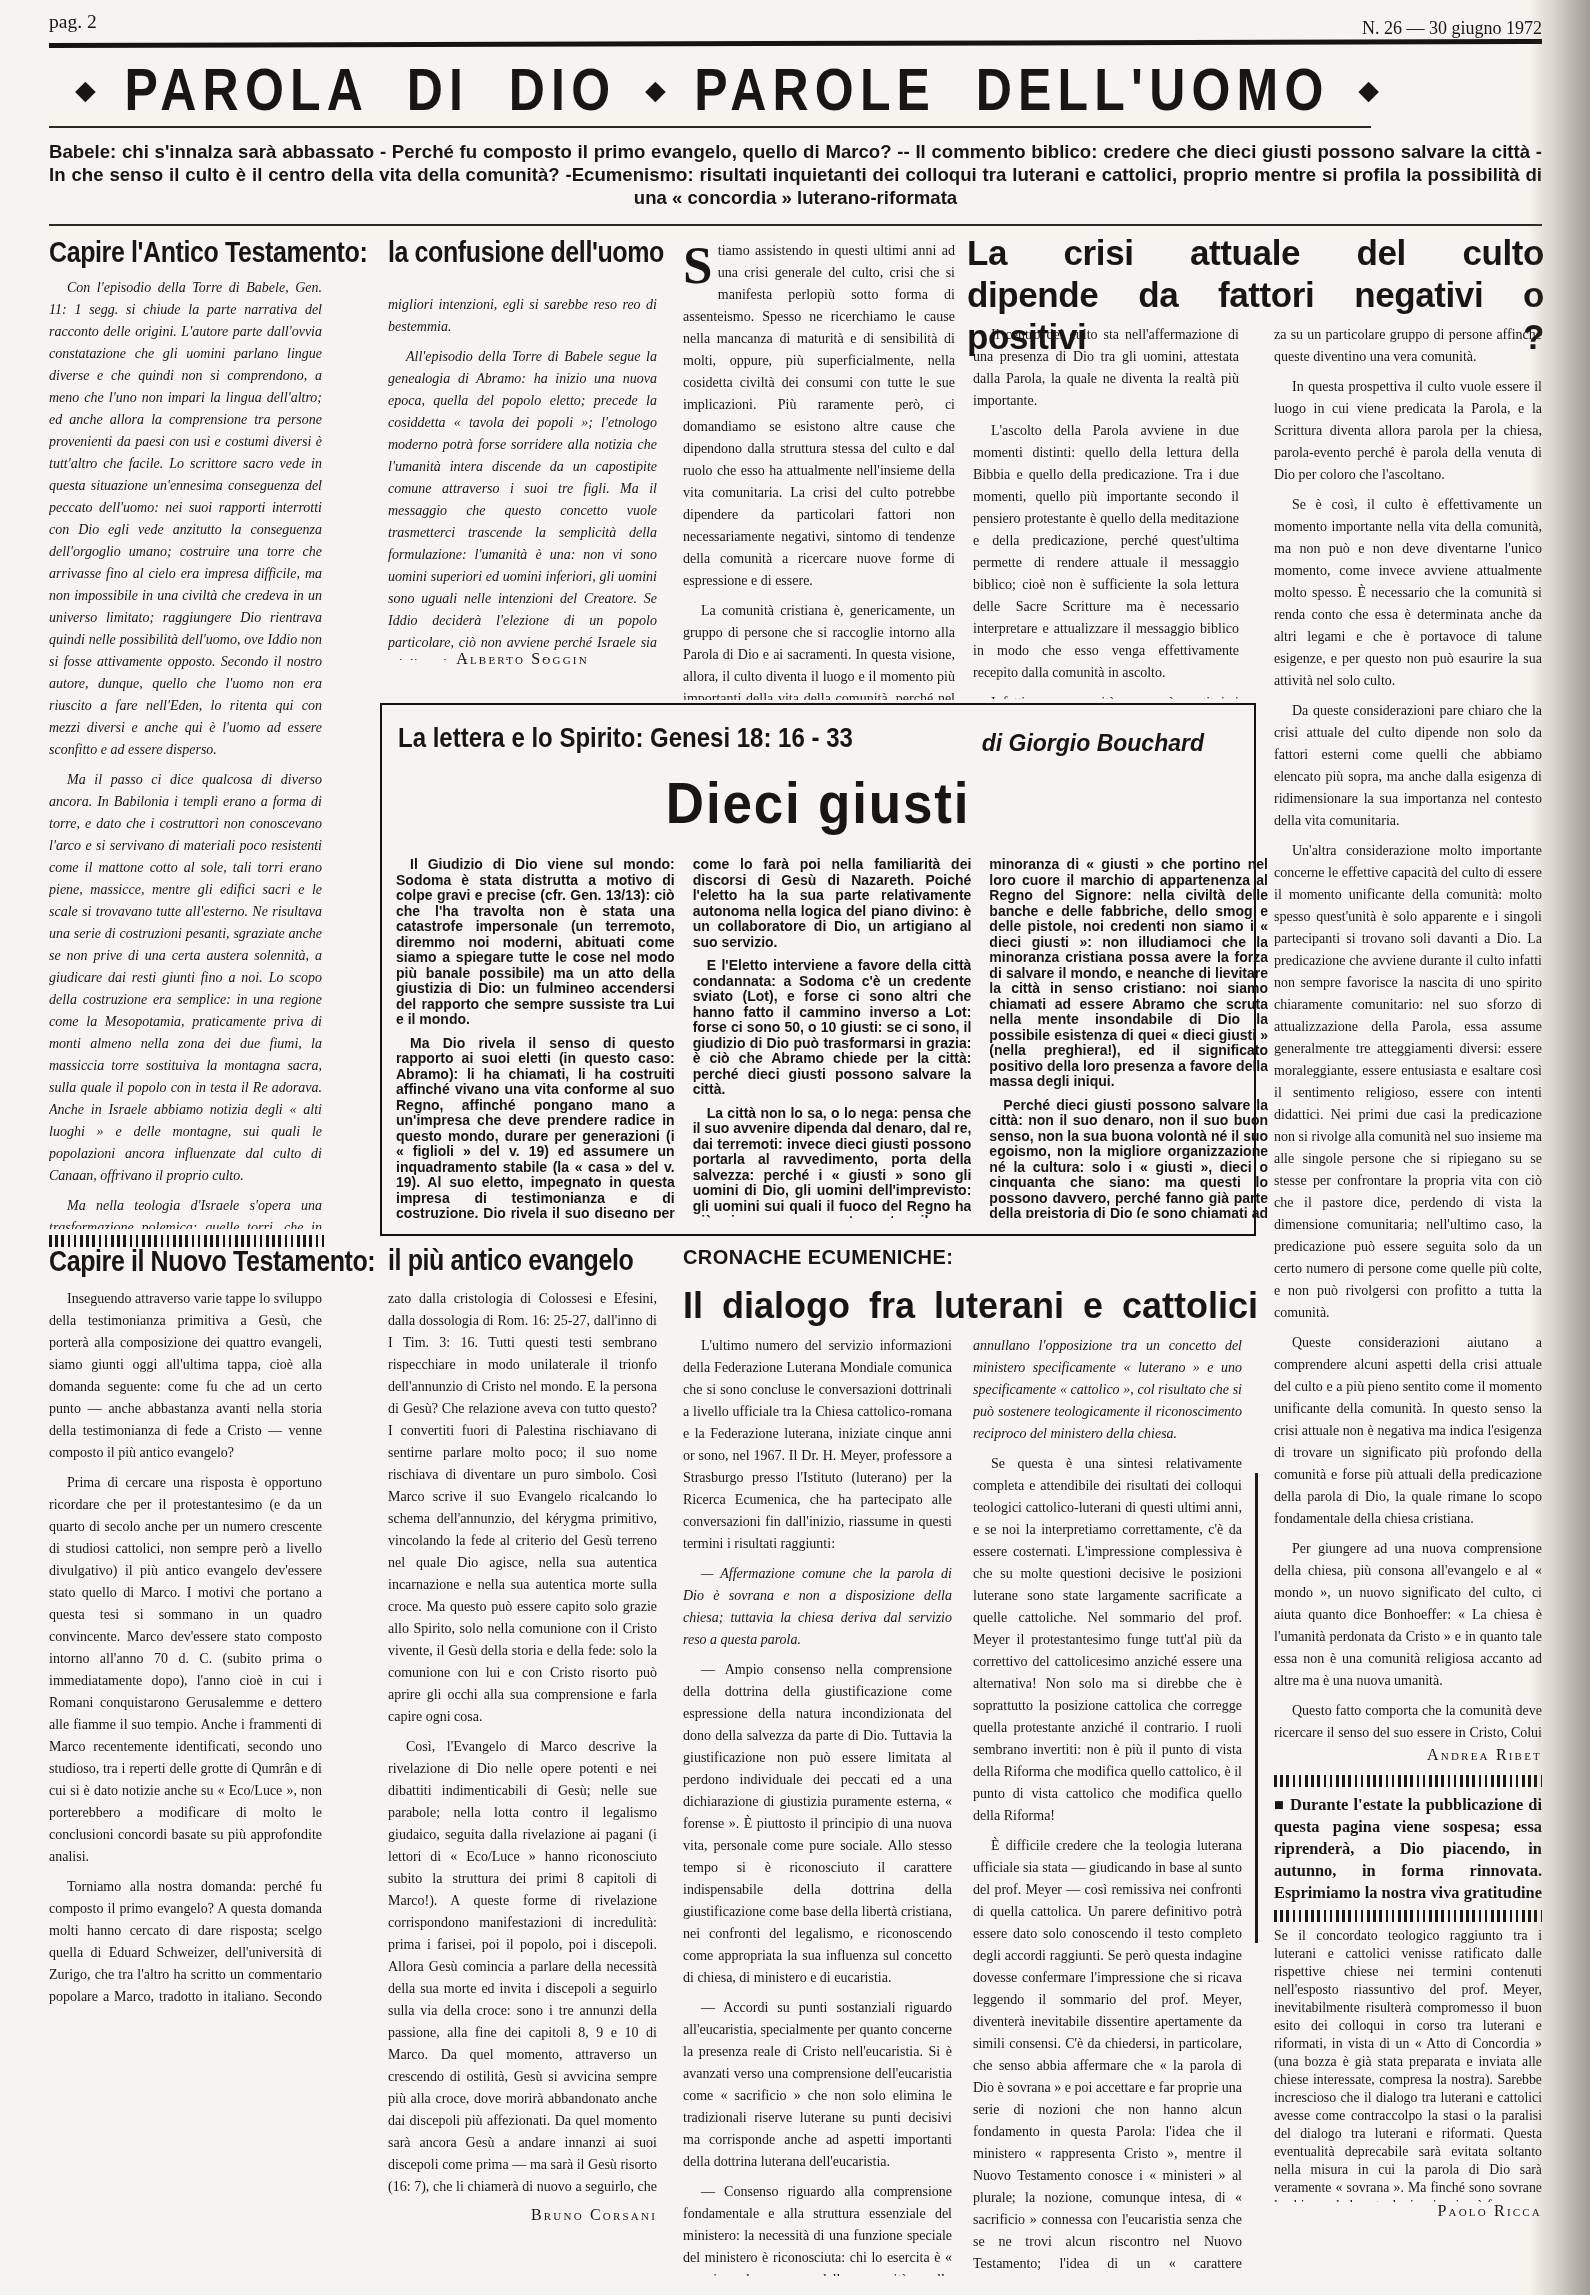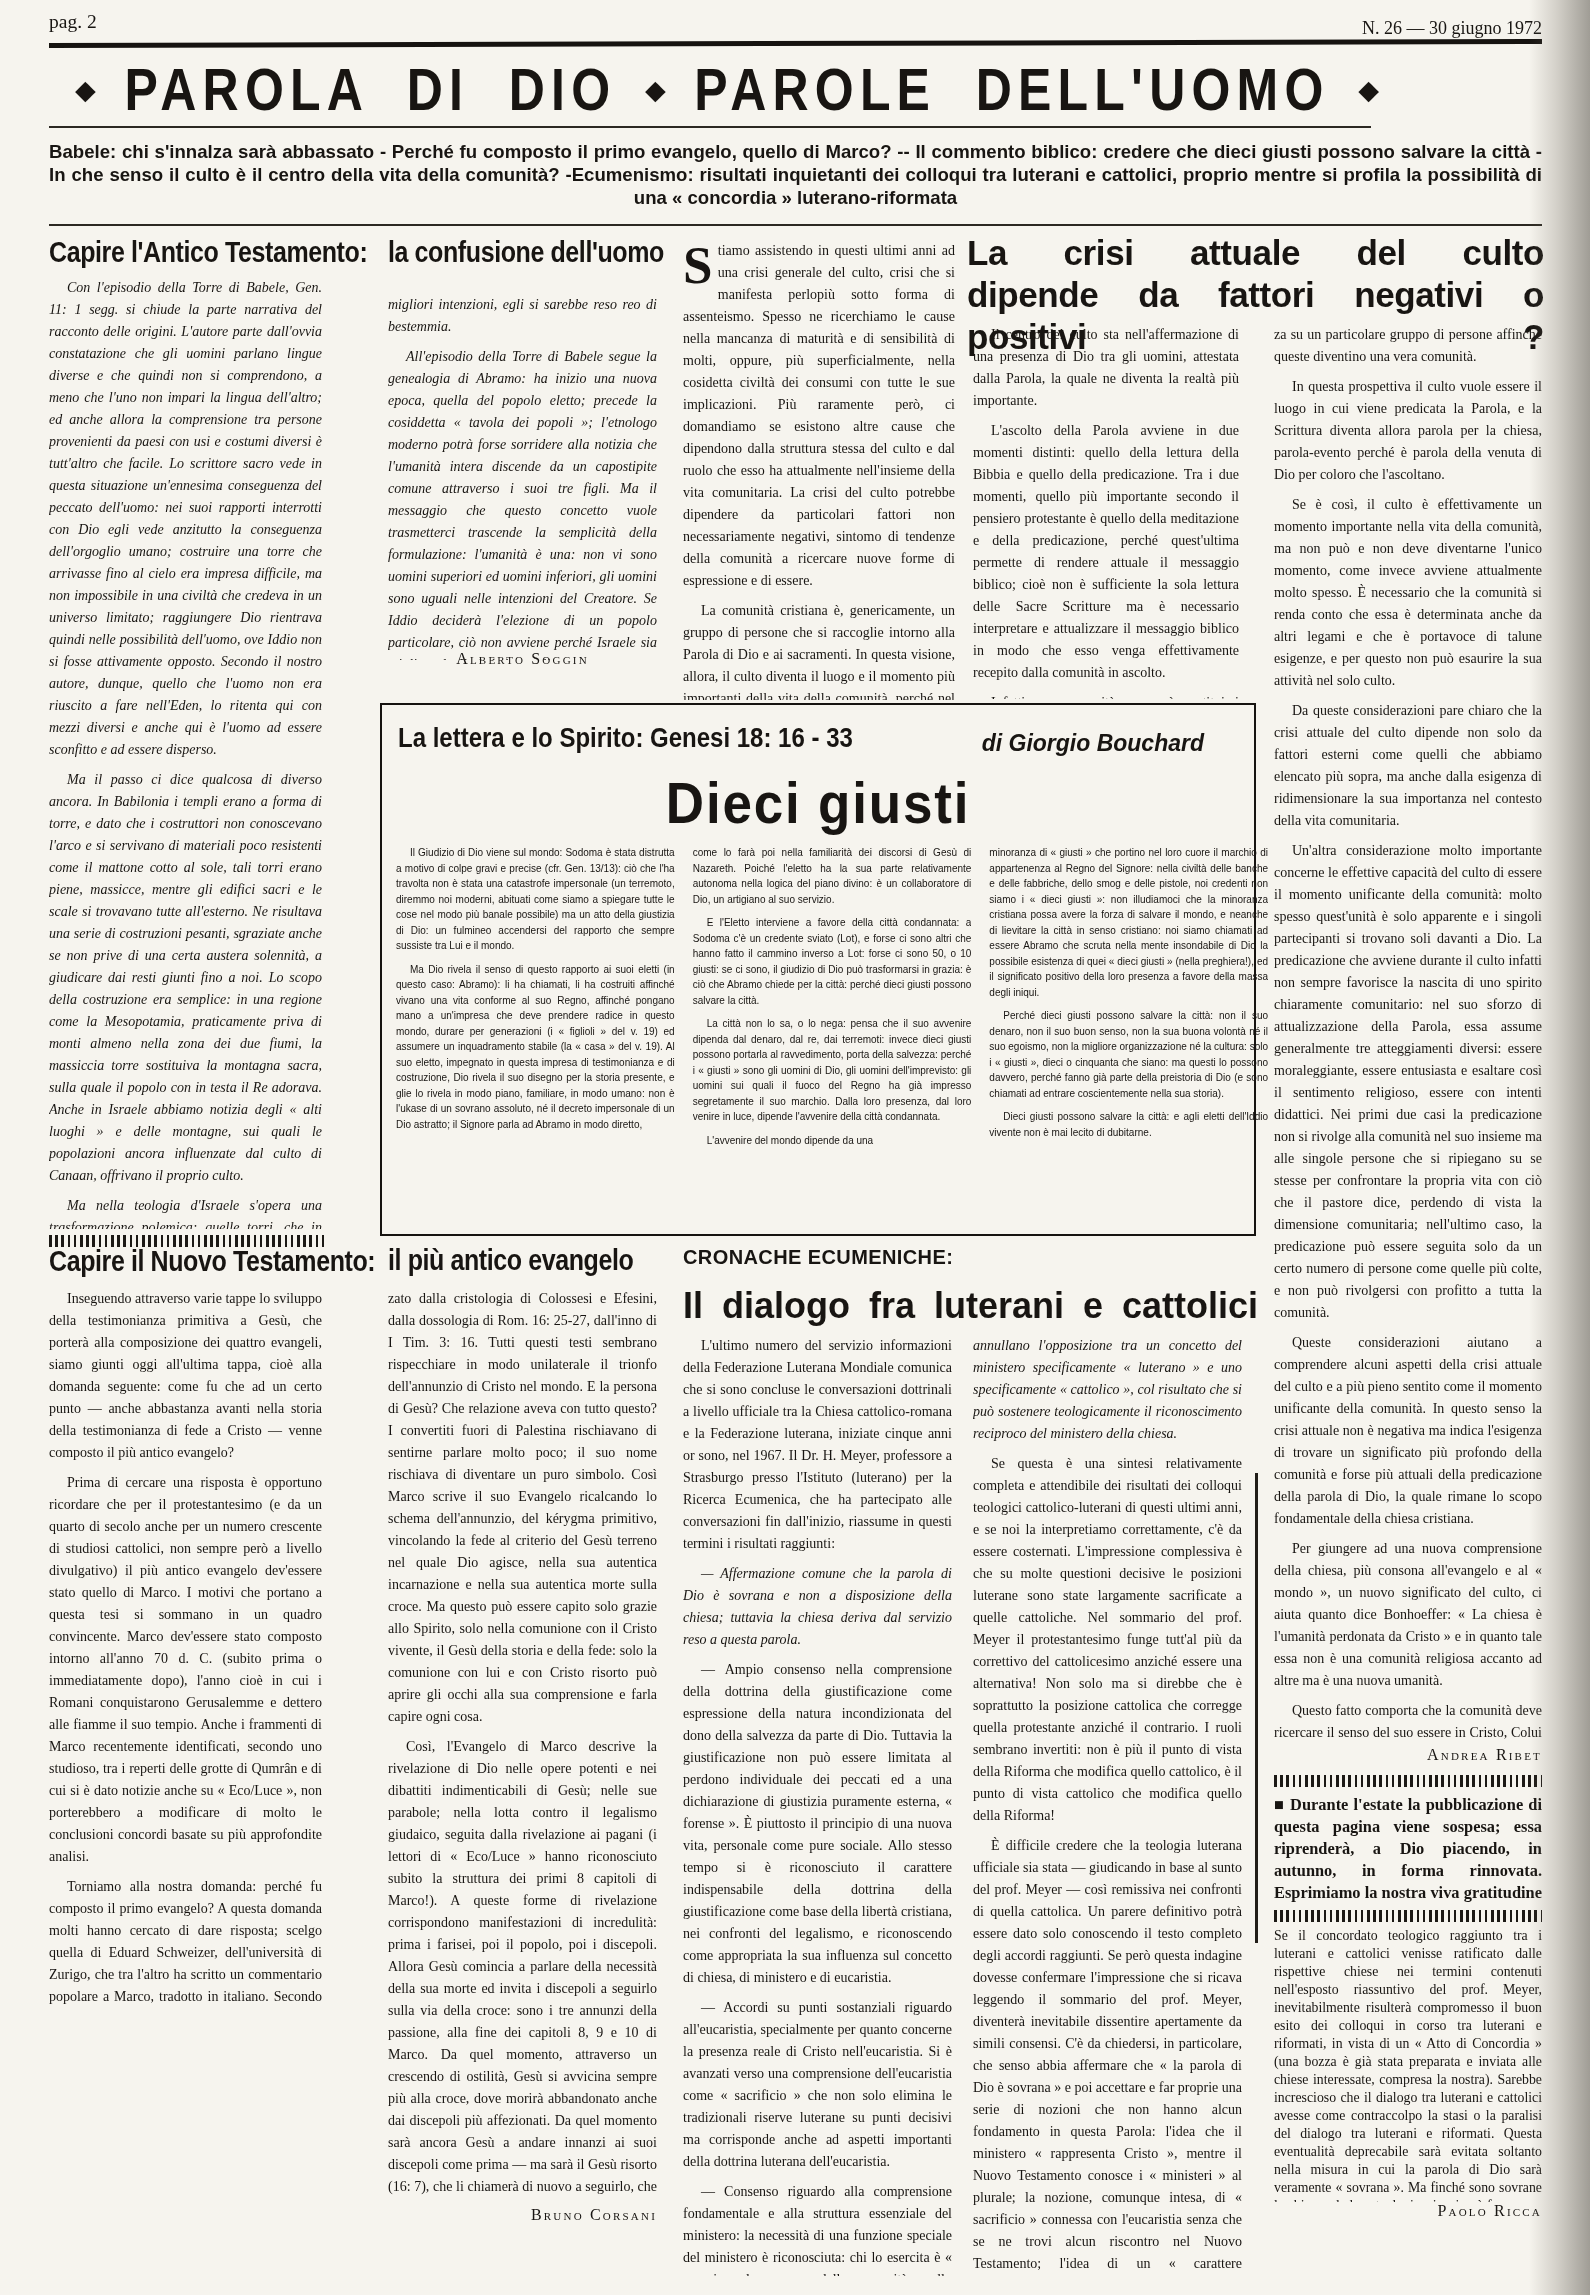--- a/index.html
+++ b/index.html
@@ -44,21 +44,21 @@
   .byline{font-size:16px;font-variant-caps:small-caps;letter-spacing:2.2px;text-align:right;padding-right:12.4px;}
 
   #box{border:2.7px solid #161310;background:transparent;padding-left:40px;}
   .box-kicker{font-family:"Liberation Sans",sans-serif;font-weight:700;font-size:24px;transform:scaleY(1.12);
         transform-origin:left bottom;white-space:nowrap;}
   .box-byline{font-family:"Liberation Sans",sans-serif;font-weight:700;font-style:italic;font-size:23px;}
   .box-title{font-family:"Liberation Sans",sans-serif;font-weight:700;font-size:53px;letter-spacing:1.8px;
         transform:scaleY(1.1);transform-origin:center top;text-align:center;}
   #box-cols{display:flex;gap:18px;padding:0 14px;}
   .box-col{flex:1;overflow:hidden;text-align:justify;font-family:"Liberation Sans",sans-serif;
-        font-weight:400;font-size:10px;line-height:15.5px;}
+        font-weight:700;font-size:14px;line-height:15.5px;margin-top:12px;}
   .box-col p{margin:0 0 8px;text-indent:14px;}
   .box-cont p:first-child{text-indent:0;}
 
   .notice{font-weight:700;font-size:16.4px;line-height:22px;text-align:justify;}
   .postilla{font-size:13.8px;line-height:18px;text-align:justify;}
 </style>
 </head>
 <body>
 
 <div id="page">

